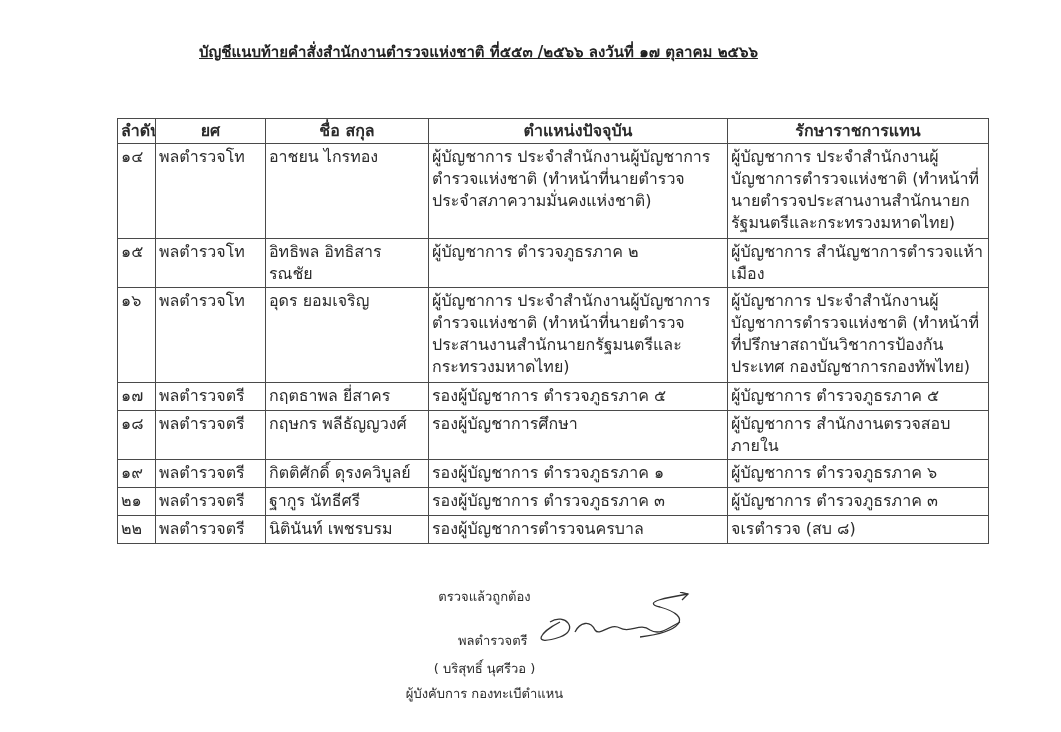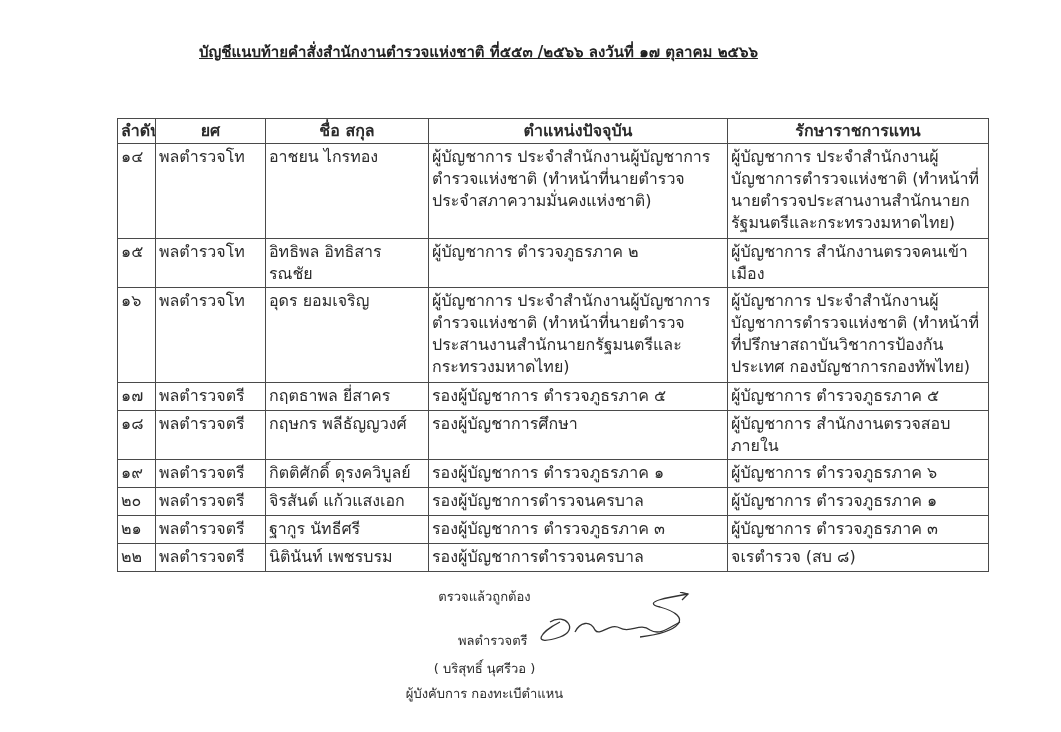--- a/index.html
+++ b/index.html
@@ -56,21 +56,21 @@
       <td>พลตำรวจโท</td>
       <td>อาชยน ไกรทอง</td>
       <td>ผู้บัญชาการ ประจำสำนักงานผู้บัญชาการตำรวจแห่งชาติ (ทำหน้าที่นายตำรวจประจำสภาความมั่นคงแห่งชาติ)</td>
       <td>ผู้บัญชาการ ประจำสำนักงานผู้บัญชาการตำรวจแห่งชาติ (ทำหน้าที่นายตำรวจประสานงานสำนักนายกรัฐมนตรีและกระทรวงมหาดไทย)</td>
     </tr>
     <tr class="r-short">
       <td class="num">๑๕</td>
       <td>พลตำรวจโท</td>
       <td>อิทธิพล อิทธิสารรณชัย</td>
       <td>ผู้บัญชาการ ตำรวจภูธรภาค ๒</td>
-      <td>ผู้บัญชาการ สำนักงานตรวจคนเข้าเมือง</td>
+      <td>ผู้บัญชาการ สำนัญชาการตำรวจแห้าเมือง</td>
     </tr>
     <tr class="r-tall">
       <td class="num">๑๖</td>
       <td>พลตำรวจโท</td>
       <td>อุดร ยอมเจริญ</td>
       <td>ผู้บัญชาการ ประจำสำนักงานผู้บัญชาการตำรวจแห่งชาติ (ทำหน้าที่นายตำรวจประสานงานสำนักนายกรัฐมนตรีและกระทรวงมหาดไทย)</td>
       <td>ผู้บัญชาการ ประจำสำนักงานผู้บัญชาการตำรวจแห่งชาติ (ทำหน้าที่ที่ปรึกษาสถาบันวิชาการป้องกันประเทศ กองบัญชาการกองทัพไทย)</td>
     </tr>
     <tr class="r-short">
       <td class="num">๑๗</td>
@@ -87,27 +87,20 @@
       <td>ผู้บัญชาการ สำนักงานตรวจสอบภายใน</td>
     </tr>
     <tr class="r-short">
       <td class="num">๑๙</td>
       <td>พลตำรวจตรี</td>
       <td>กิตติศักดิ์ ดุรงควิบูลย์</td>
       <td>รองผู้บัญชาการ ตำรวจภูธรภาค ๑</td>
       <td>ผู้บัญชาการ ตำรวจภูธรภาค ๖</td>
     </tr>
     <tr class="r-short">
-      <td class="num">๒๐</td>
-      <td>พลตำรวจตรี</td>
-      <td>จิรสันต์ แก้วแสงเอก</td>
-      <td>รองผู้บัญชาการตำรวจนครบาล</td>
-      <td>ผู้บัญชาการ ตำรวจภูธรภาค ๑</td>
-    </tr>
-    <tr class="r-short">
       <td class="num">๒๑</td>
       <td>พลตำรวจตรี</td>
       <td>ฐากูร นัทธีศรี</td>
       <td>รองผู้บัญชาการ ตำรวจภูธรภาค ๓</td>
       <td>ผู้บัญชาการ ตำรวจภูธรภาค ๓</td>
     </tr>
     <tr class="r-short">
       <td class="num">๒๒</td>
       <td>พลตำรวจตรี</td>
       <td>นิตินันท์ เพชรบรม</td>

